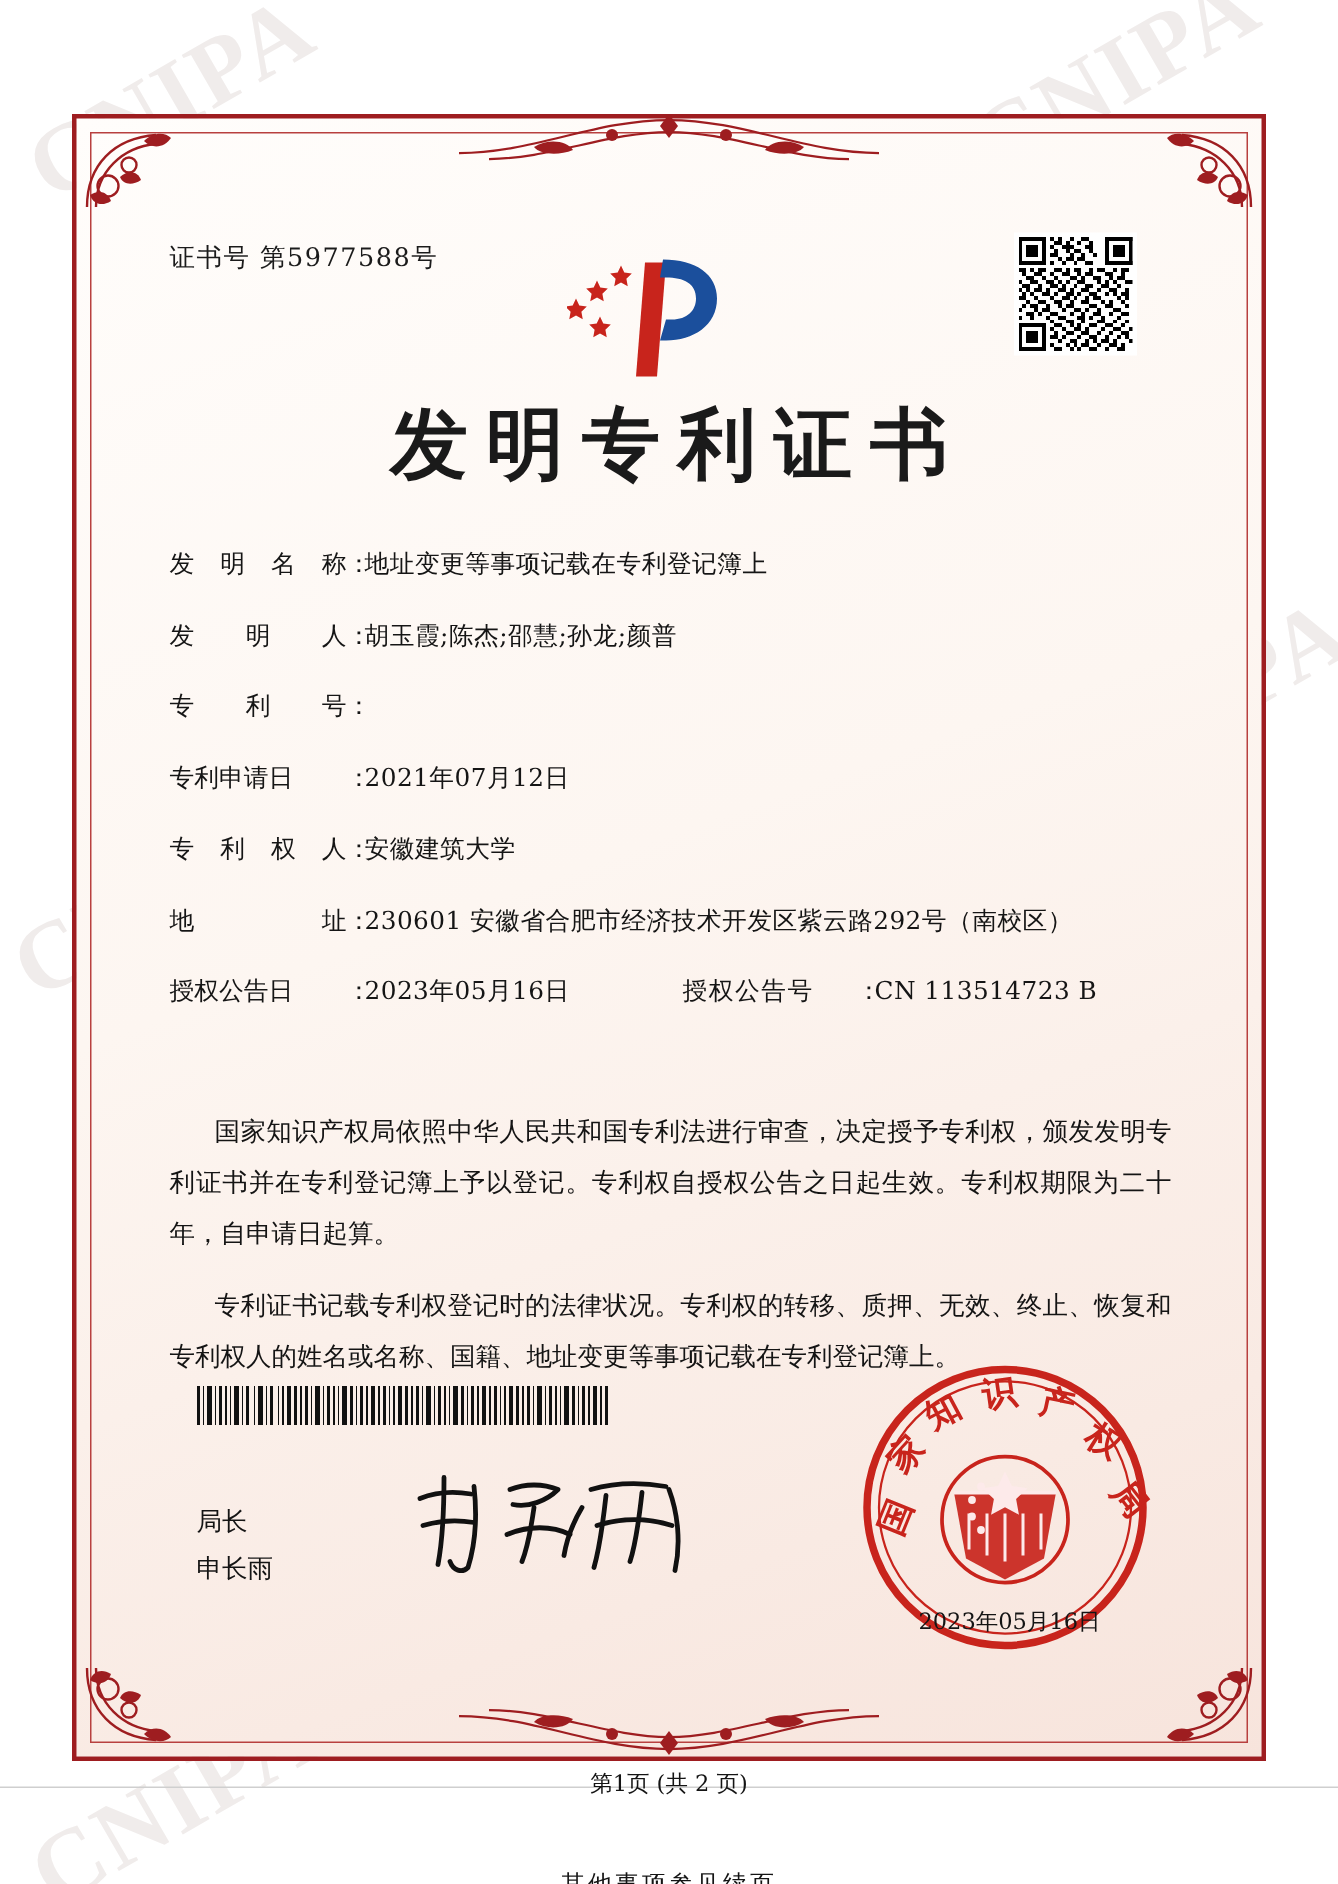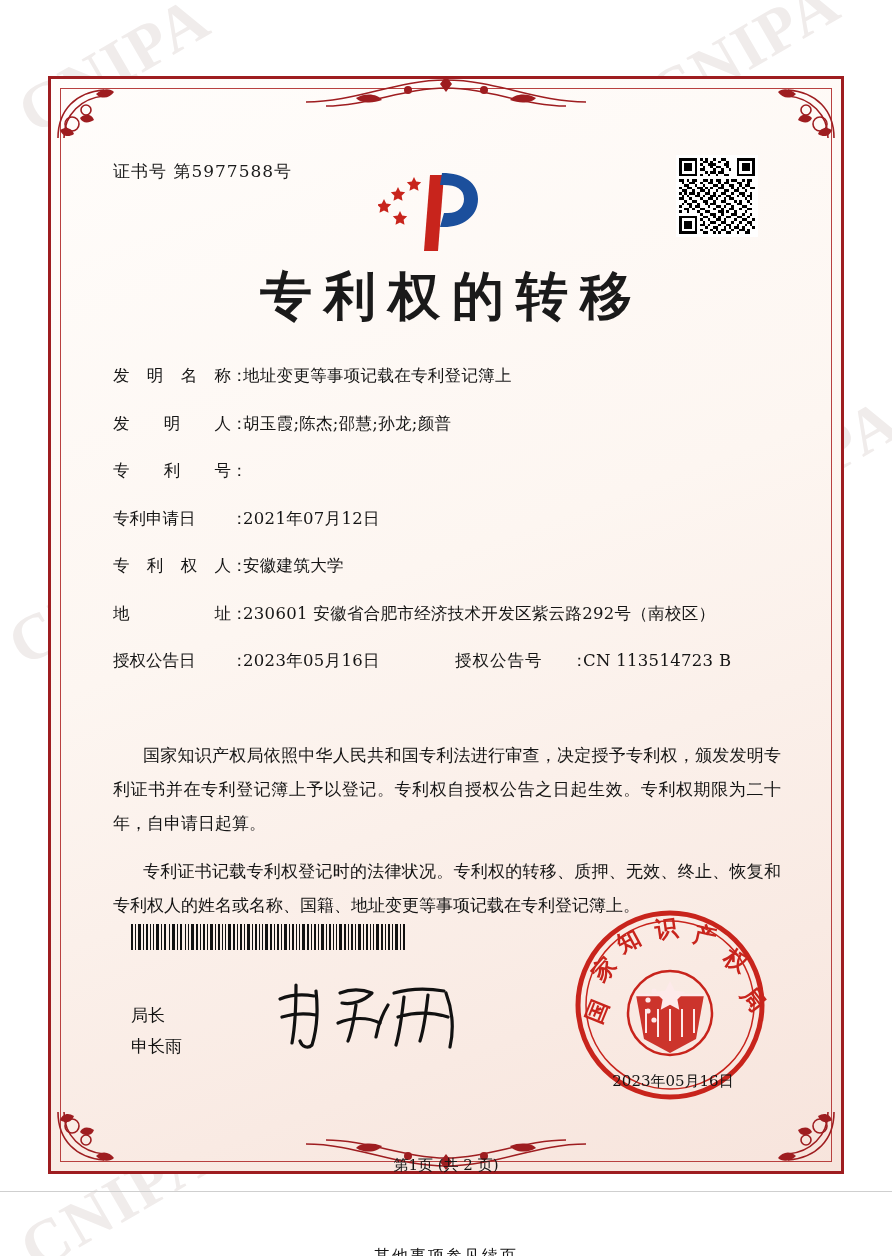--- a/index.html
+++ b/index.html
@@ -252,21 +252,21 @@
     font-size: 15px;
     color: #141414;
     font-family: "DejaVu Serif", "Liberation Serif", serif;
   }
 
   
   .page-number {
     position: absolute;
     left: 0;
     right: 0;
-    top: 1156px;
+    top: 1180px;
     text-align: center;
     font-size: 15px;
     color: #141414;
     font-family: "DejaVu Serif", "Liberation Serif", serif;
     z-index: 4;
   }
   .footer-note {
     position: absolute;
     left: 0;
     right: 0;
@@ -599,21 +599,21 @@
         <path d="M20 22 l2.2 4.6 5 .7 -3.6 3.5 .9 5 -4.5-2.4 -4.5 2.4 .9-5 -3.6-3.5 5-.7z"></path>
         <path d="M36 12 l2.2 4.6 5 .7 -3.6 3.5 .9 5 -4.5-2.4 -4.5 2.4 .9-5 -3.6-3.5 5-.7z"></path>
         <path d="M22 46 l2.2 4.6 5 .7 -3.6 3.5 .9 5 -4.5-2.4 -4.5 2.4 .9-5 -3.6-3.5 5-.7z"></path>
       </g>
       <path d="M52 10 L66 10 L60 86 L46 86 Z" fill="#c8241c"></path>
       <path d="M64 8 C86 8 100 18 100 34 C100 52 84 62 66 62 L62 62 L66 48 L70 48 C80 48 86 42 86 34 C86 24 78 20 66 20 L62 20 Z" fill="#1b4f9c"></path>
       <path d="M64 8 L78 8 L72 86 L58 86 Z" fill="none"></path>
     </svg>
   </div>
 
-  <div class="cert-title">专利权的转移</div>
+  <div class="cert-title">发明专利证书</div>
 
   <div class="fields">
 
     <div class="frow">
       <div class="flabel">
         <span>发</span>
         <span>明</span>
         <span>名</span>
         <span>称</span>
       </div>

